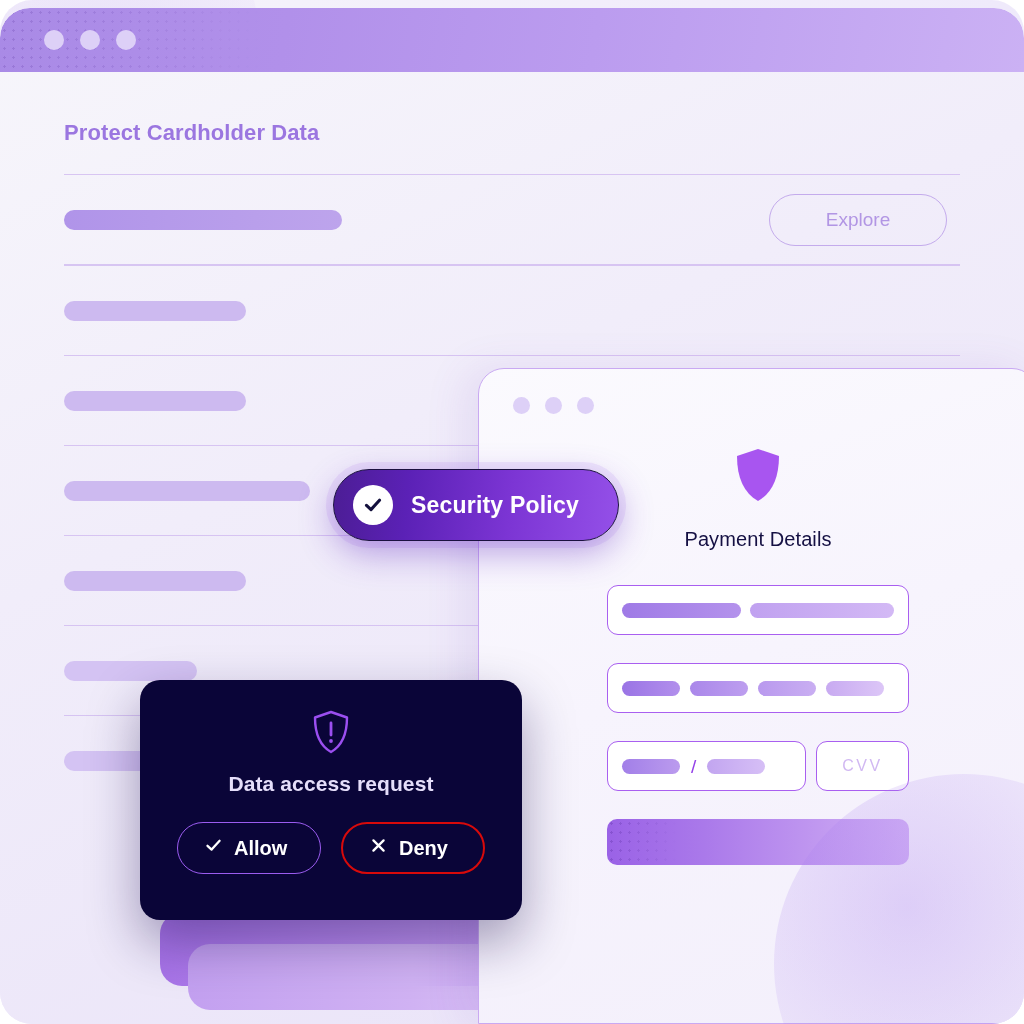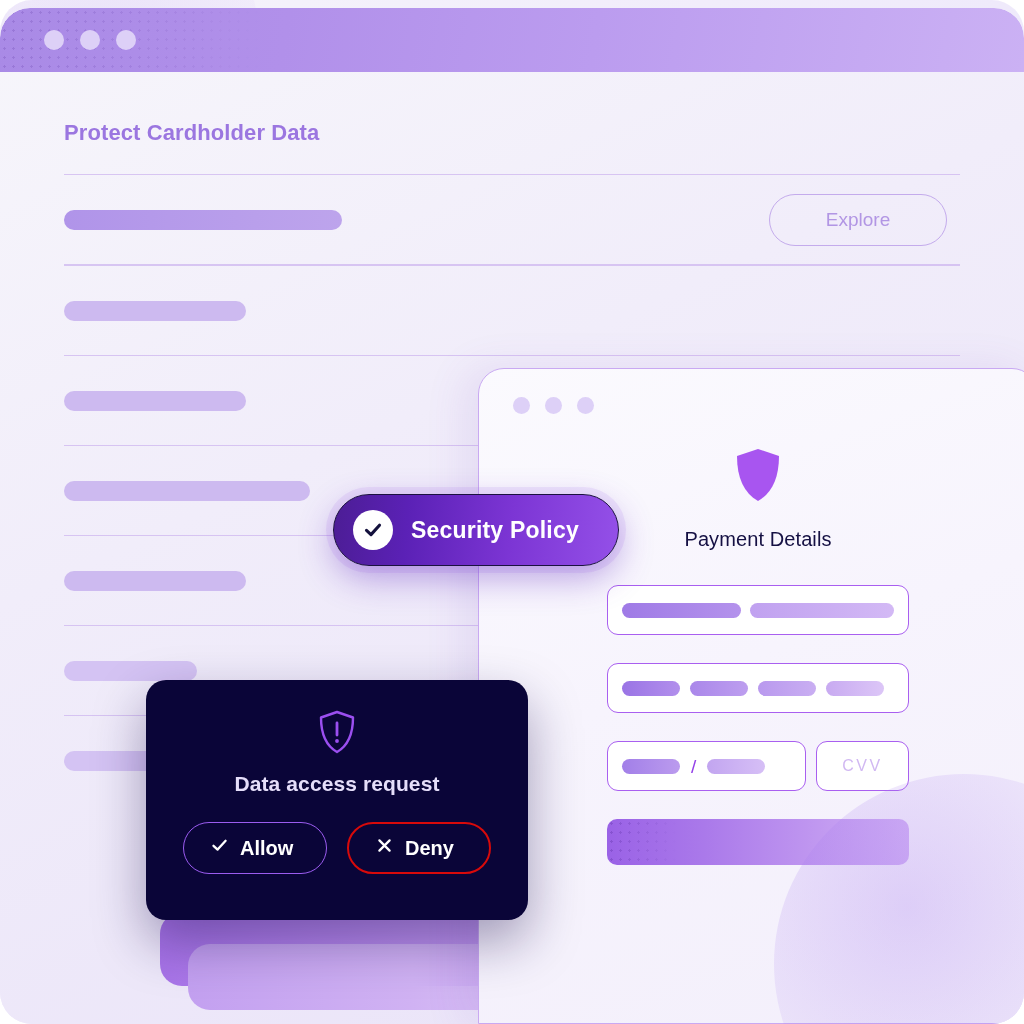--- a/index.html
+++ b/index.html
@@ -282,21 +282,20 @@
     height: 72px;
     border-radius: 36px;
     background: linear-gradient(95deg, #4c1d95 0%, #5b21b6 26%, #7c35d4 62%, #9450e8 100%);
     border: 1.5px solid #1b1140;
     box-shadow: 0 12px 34px rgba(96,40,190,0.42), 0 0 0 7px rgba(170,110,240,0.13);
     display: flex;
     align-items: center;
     padding-left: 19px;
     box-sizing: border-box;
     z-index: 20;
-    margin-top: 25px;
   }
   #check-badge {
     width: 40px; height: 40px;
     border-radius: 50%;
     background: #ffffff;
     display: flex;
     align-items: center;
     justify-content: center;
     flex: 0 0 auto;
     margin-right: 18px;
@@ -304,21 +303,21 @@
   #security-pill-label {
     color: #ffffff;
     font-size: 23px;
     font-weight: 700;
     letter-spacing: 0.2px;
   }
 
   
   #data-access-dialog {
     position: absolute;
-    left: 146px;
+    left: 140px;
     top: 680px;
     width: 382px;
     height: 240px;
     background: #0a0538;
     border-radius: 20px;
     box-shadow: 0 22px 52px rgba(20,8,70,0.38);
     display: flex;
     flex-direction: column;
     align-items: center;
     padding-top: 30px;

